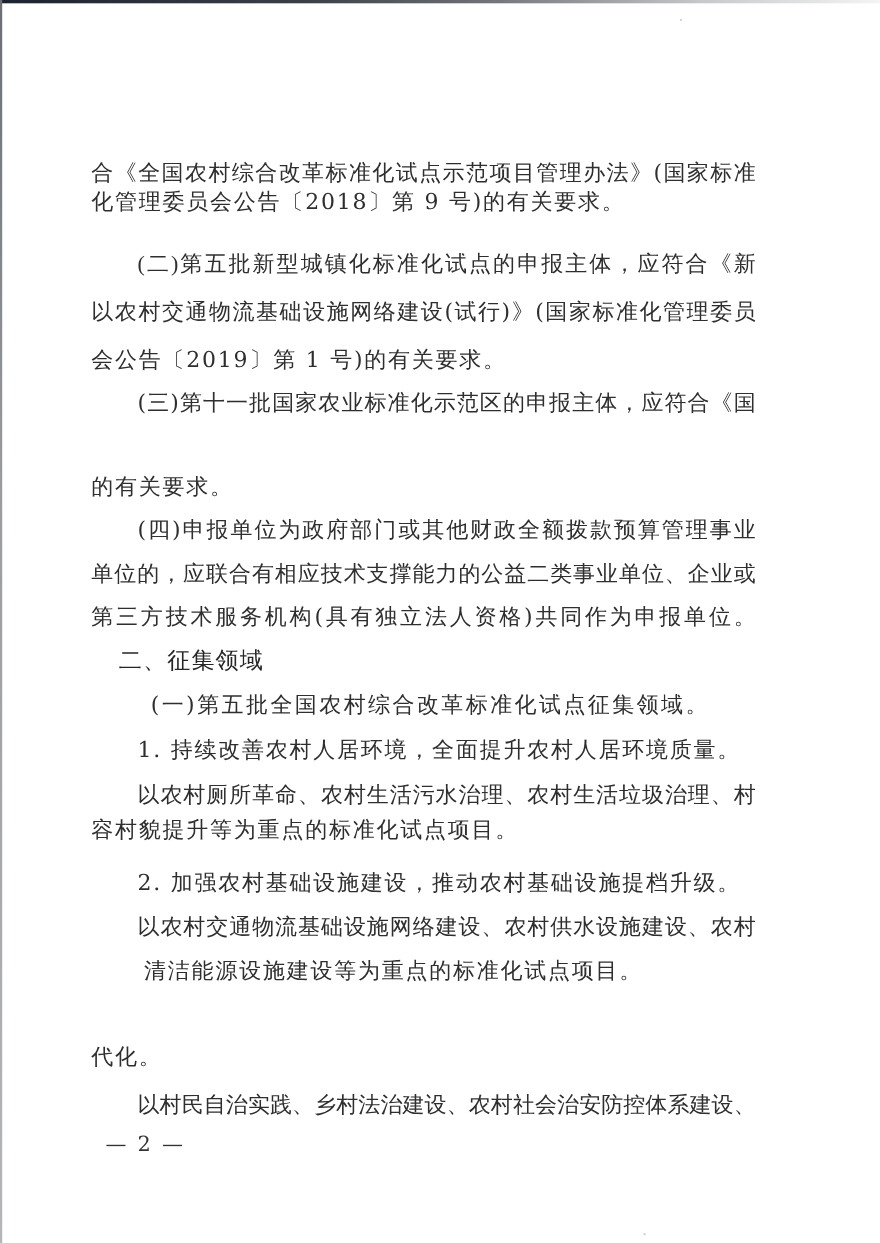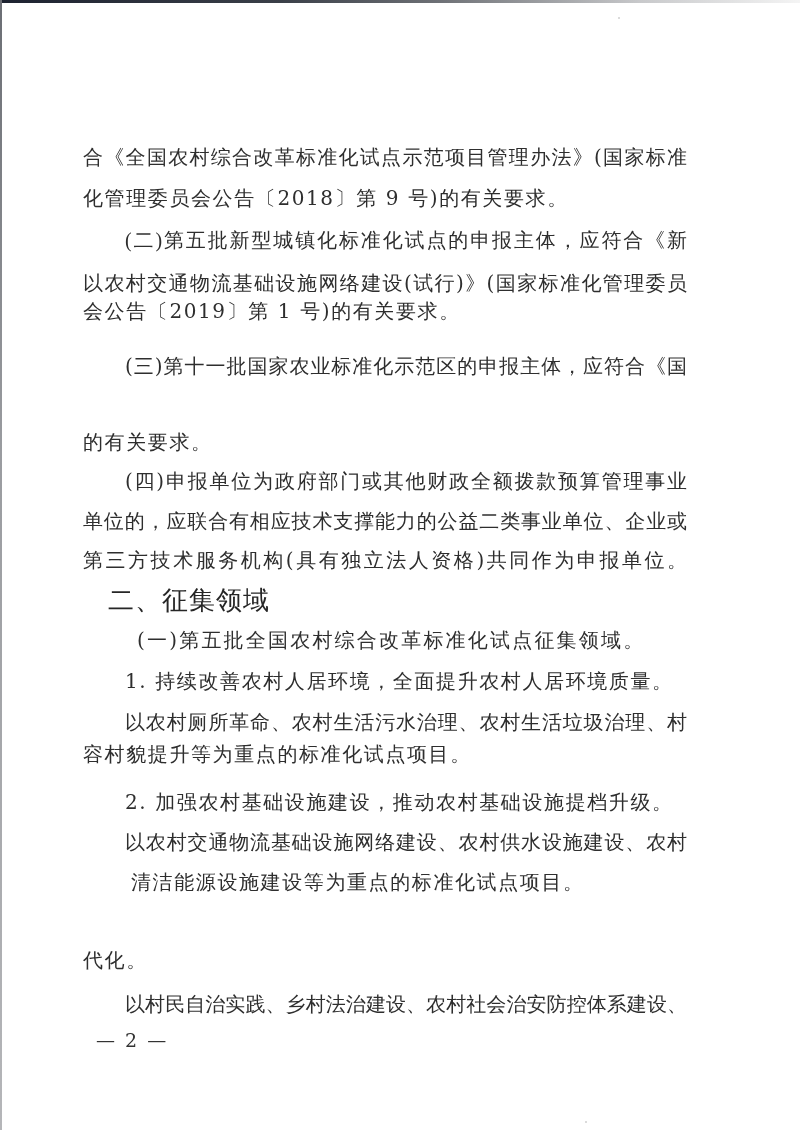--- a/index.html
+++ b/index.html
@@ -57,21 +57,21 @@
       left: 83px;
       letter-spacing: 1.6px;
     }
     .partial-indent {
       left: 125px;
       letter-spacing: 1.6px;
     }
     .heading {
       left: 108px;
       font-family: "DejaVu Sans", "Liberation Sans", sans-serif;
-      font-size: 26px;
+      font-size: 21px;
       letter-spacing: 1px;
       color: #262626;
     }
     .subheading {
       left: 117px;
       letter-spacing: 2.2px;
     }
     .page-number {
       position: absolute;
       left: 96px;
@@ -90,24 +90,24 @@
     }
   </style>
 </head>
 <body>
 
 <div class="scan-top-edge"></div>
 <div class="scan-left-edge"></div>
 
 <div class="page">
   <div class="line full" style="top: 142px;">合《全国农村综合改革标准化试点示范项目管理办法》(国家标准</div>
-  <div class="line partial" style="top: 183px;">化管理委员会公告〔2018〕第 9 号)的有关要求。</div>
+  <div class="line partial" style="top: 168px;">化管理委员会公告〔2018〕第 9 号)的有关要求。</div>
   <div class="line full-indent" style="top: 225px; font-family: Liberation Serif, serif;">(二)第五批新型城镇化标准化试点的申报主体，应符合《新</div>
   <div class="line full" style="top: 268px;">以农村交通物流基础设施网络建设(试行)》(国家标准化管理委员</div>
-  <div class="line partial" style="top: 296px;">会公告〔2019〕第 1 号)的有关要求。</div>
+  <div class="line partial" style="top: 312px;">会公告〔2019〕第 1 号)的有关要求。</div>
   <div class="line full-indent" style="top: 351px;">(三)第十一批国家农业标准化示范区的申报主体，应符合《国</div>
   <div class="line partial" style="top: 427px;">的有关要求。</div>
   <div class="line full-indent" style="top: 466px;">(四)申报单位为政府部门或其他财政全额拨款预算管理事业</div>
   <div class="line full" style="top: 506px;">单位的，应联合有相应技术支撑能力的公益二类事业单位、企业或</div>
   <div class="line full" style="top: 545px;">第三方技术服务机构(具有独立法人资格)共同作为申报单位。</div>
   <div class="line heading" style="top: 585px;">二、征集领域</div>
   <div class="line subheading" style="top: 625px; margin-left: 20px;">(一)第五批全国农村综合改革标准化试点征集领域。</div>
   <div class="line partial-indent" style="top: 666px;">1. 持续改善农村人居环境，全面提升农村人居环境质量。</div>
   <div class="line full-indent" style="top: 707px;">以农村厕所革命、农村生活污水治理、农村生活垃圾治理、村</div>
   <div class="line partial" style="top: 739px;">容村貌提升等为重点的标准化试点项目。</div>

